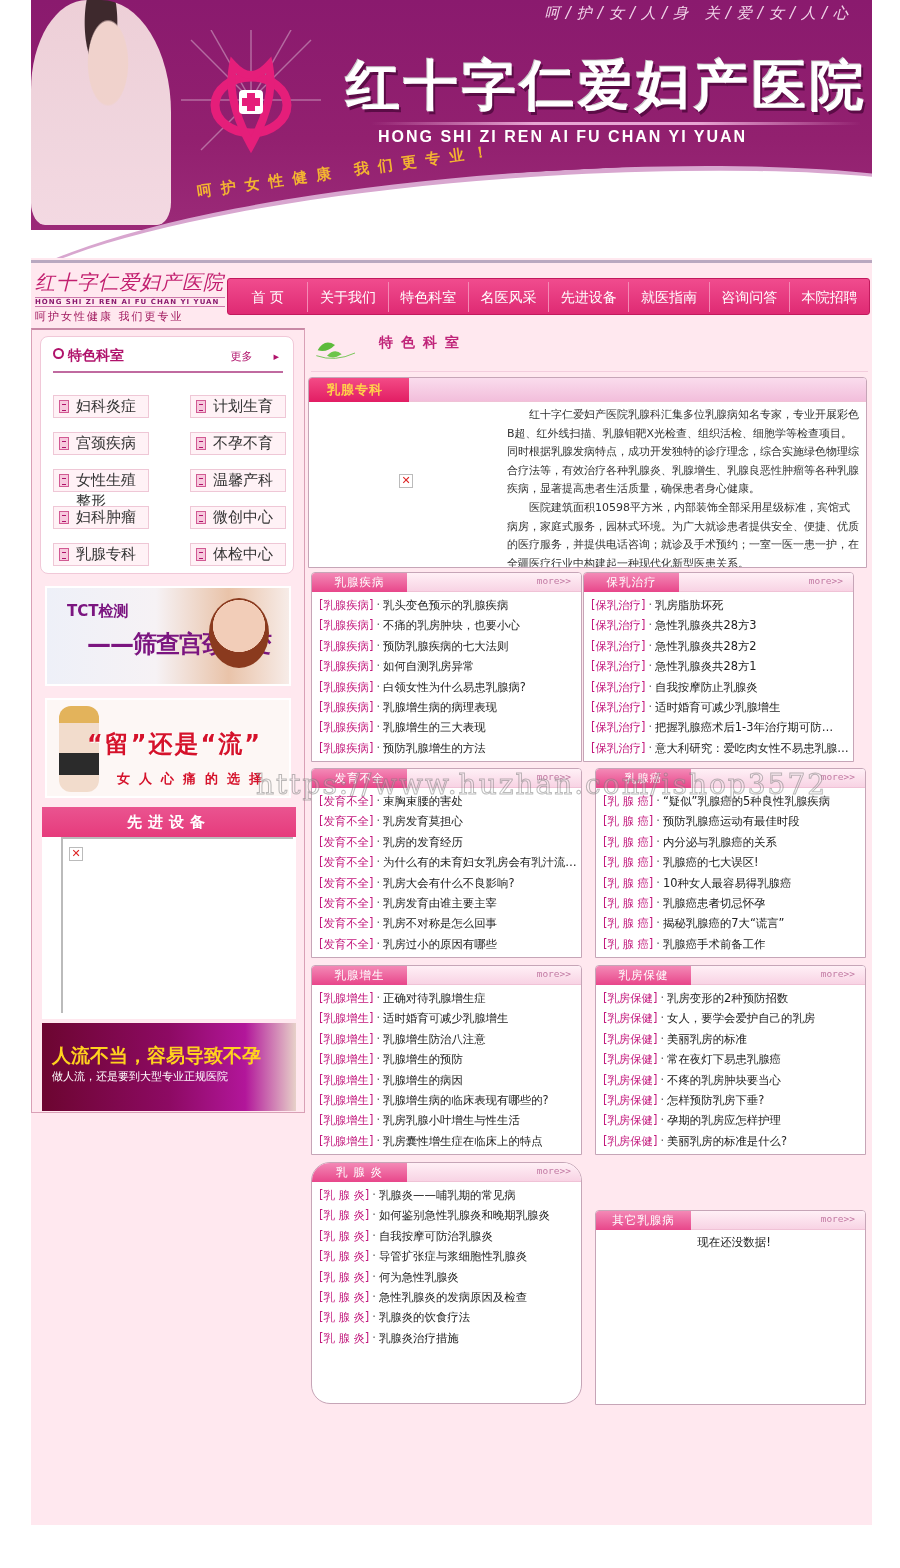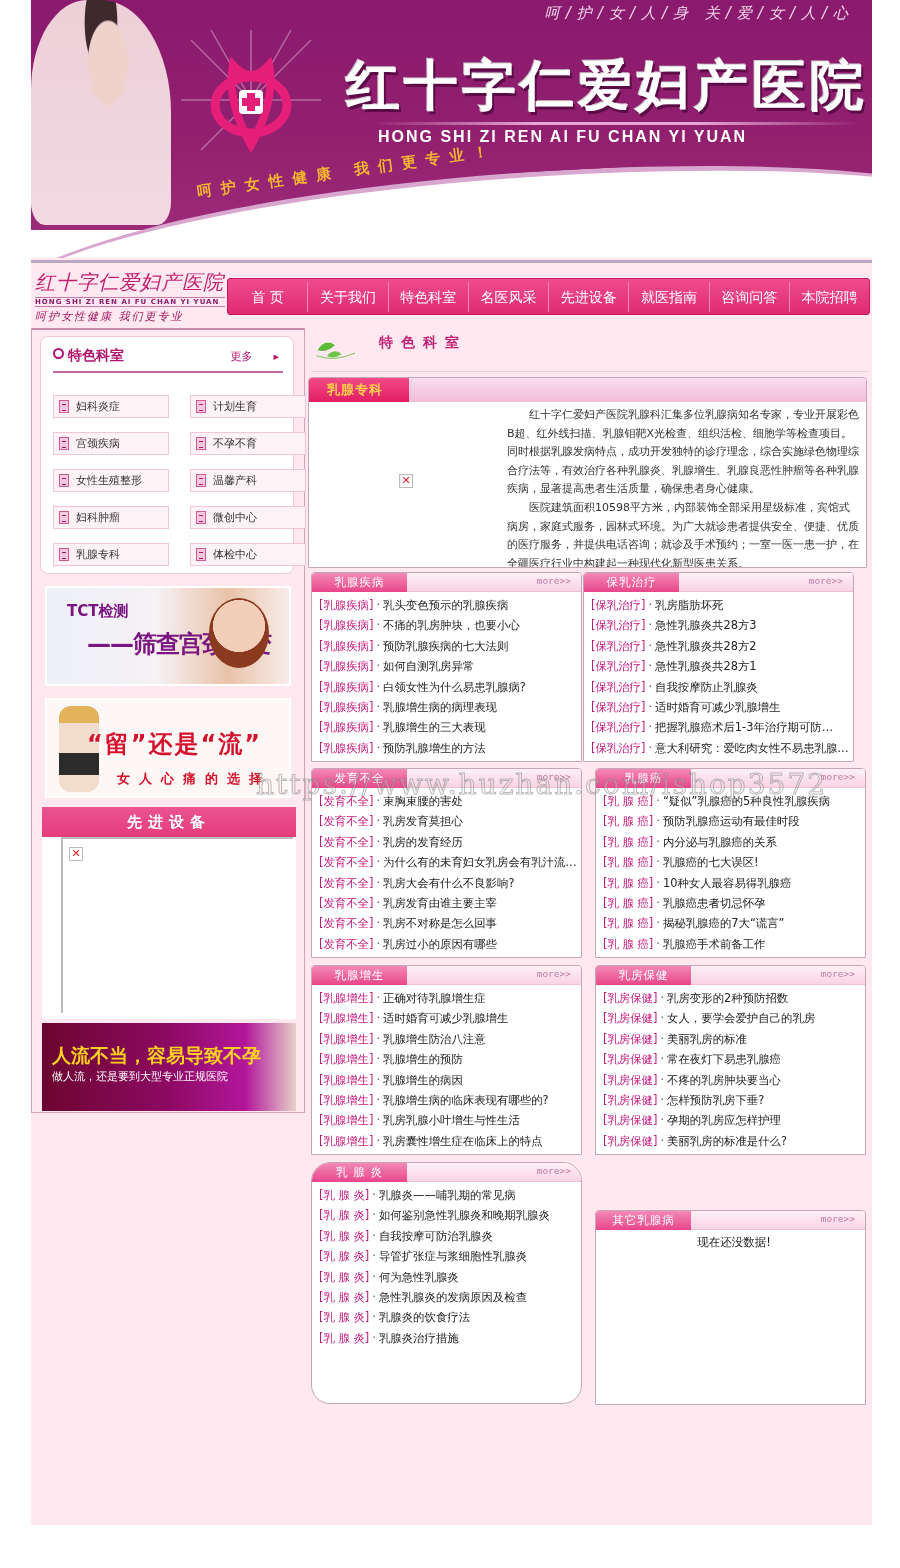--- a/index.html
+++ b/index.html
@@ -24,34 +24,34 @@
     text-shadow: 2px 3px 0 #5b0c46, -1px -1px 0 #c9c9c9; font-family: "DejaVu Sans", sans-serif; }
   .title-line { position: absolute; left: 340px; top: 122px; width: 490px; height: 3px; background: linear-gradient(90deg, transparent, #e7a6d3, #e7a6d3, transparent); }
   .title-py { position: absolute; left: 347px; top: 128px; color: #fff; font-size: 16px; font-weight: bold; letter-spacing: 2px; font-family: "Liberation Sans", sans-serif; }
   .slogan-bottom { position: absolute; left: 165px; top: 183px; color: #f4b531; font-size: 15px; font-weight: bold; letter-spacing: 9px; transform: rotate(-8deg); transform-origin: left top; }
 
   
   .navrow { position: absolute; left: 0; top: 260px; width: 841px; height: 62px; background: #ffe8ef; border-top: 3px solid #b9a8c0; }
   .small-logo { position: absolute; left: 4px; top: 6px; width: 190px; }
   .small-logo .sl-cn { color: #c21f6f; font-size: 20px; font-style: italic; letter-spacing: 1px; }
   .small-logo .sl-py { color: #8a1a6e; font-size: 7px; font-weight: bold; border-top: 1px solid #c7a; border-bottom: 1px solid #c7a; margin-top: 1px; letter-spacing: 1px; }
-  .small-logo .sl-sub { color: #a0185e; font-size: 11px; font-style: italic; letter-spacing: 2px; margin-top: 2px; }
+  .small-logo .sl-sub { color: #a0185e; font-size: 11px; letter-spacing: 2px; margin-top: 2px; }
   .navbar { position: absolute; left: 196px; top: 15px; width: 643px; height: 37px; background: linear-gradient(180deg, #f04c8e, #df2a73); border: 1px solid #c2195d; border-radius: 3px; display: flex; align-items: center; }
   .nav-item { flex: 1; text-align: center; color: #fff; font-size: 14px; border-left: 1px solid #f58ab5; height: 30px; line-height: 30px; cursor: pointer; }
   .nav-item:first-child { border-left: none; }
 
   
   .leftcol { position: absolute; left: 0; top: 328px; width: 274px; height: 785px; border: 1px solid #d9a0b6; border-top: 2px solid #c88aa6; background: #ffe8ef; }
   .tese-box { position: absolute; left: 8px; top: 6px; width: 254px; height: 238px; background: #fff; border: 1px solid #f1c8d8; border-radius: 8px; }
   .tese-head { position: absolute; left: 12px; top: 10px; width: 230px; height: 26px; border-bottom: 2px solid #c06aa0; }
   .tese-head .ttl { color: #b0126b; font-weight: bold; font-size: 14px; }
   .tese-head .ttl::before { content: ""; display: inline-block; width: 7px; height: 7px; border: 2px solid #b0126b; border-radius: 50%; margin-right: 4px; vertical-align: 1px; }
   .tese-head .more { position: absolute; right: 4px; top: 2px; color: #b0126b; font-size: 11px; }
   .tese-grid { position: absolute; left: 12px; top: 58px; width: 234px; }
-  .tese-item { position: absolute; width: 116px; height: 23px; background: #fff2f6; border: 1px solid #efc7d6; font-size: 11px; line-height: 21px; padding-left: 22px; color: #333; cursor: pointer; }
+  .tese-item { position: absolute; width: 96px; height: 23px; background: #fff2f6; border: 1px solid #efc7d6; font-size: 15px; line-height: 21px; padding-left: 22px; color: #333; cursor: pointer; }
   .tese-item .doc { position: absolute; left: 5px; top: 4px; width: 10px; height: 13px; border: 1px solid #d15a93; background: #f7c9dd; }
   .tese-item .doc::after { content: ""; position: absolute; left: 2px; top: 3px; width: 4px; height: 5px; border-top: 1px solid #b0126b; border-bottom: 1px solid #b0126b; }
 
   .ad1 { position: absolute; left: 13px; top: 256px; width: 246px; height: 100px; background: linear-gradient(90deg, #eef0f8 0%, #f6f2f5 45%, #e9c3a9 75%, #f7ece8 100%); border: 2px solid #fff; overflow: hidden; }
   .ad1 .a1t { position: absolute; left: 8px; top: 14px; color: #7b1580; font-weight: bold; font-size: 15px; margin-left: 12px; }
   .ad1 .a1b { position: absolute; left: 40px; top: 40px; color: #7b1580; font-weight: bold; font-size: 24px; letter-spacing: -1px; }
   .ad1 .face { position: absolute; right: 20px; top: 10px; width: 60px; height: 70px; border-radius: 50%; background: radial-gradient(circle at 50% 40%, #f2cdb8 0 50%, #8a3a1e 51%); }
   .ad2 { position: absolute; left: 13px; top: 368px; width: 246px; height: 100px; background: #fdf7f5; border: 2px solid #fff; overflow: hidden; }
   .ad2 .a2t { position: absolute; left: 40px; top: 28px; color: #d5122b; font-weight: bold; font-size: 24px; letter-spacing: 2px; text-shadow: 1px 1px 0 #fff; }
   .ad2 .a2b { position: absolute; left: 70px; top: 70px; color: #d5122b; font-weight: bold; font-size: 13px; letter-spacing: 9px; }

